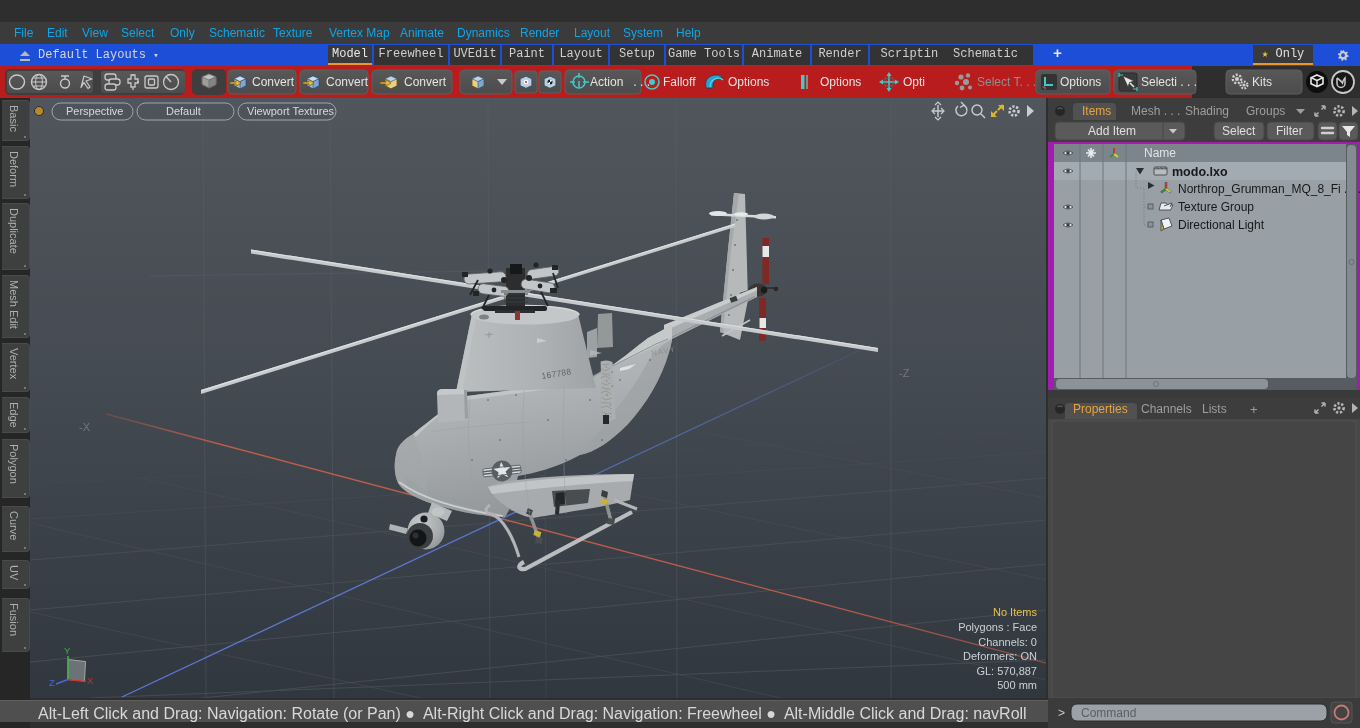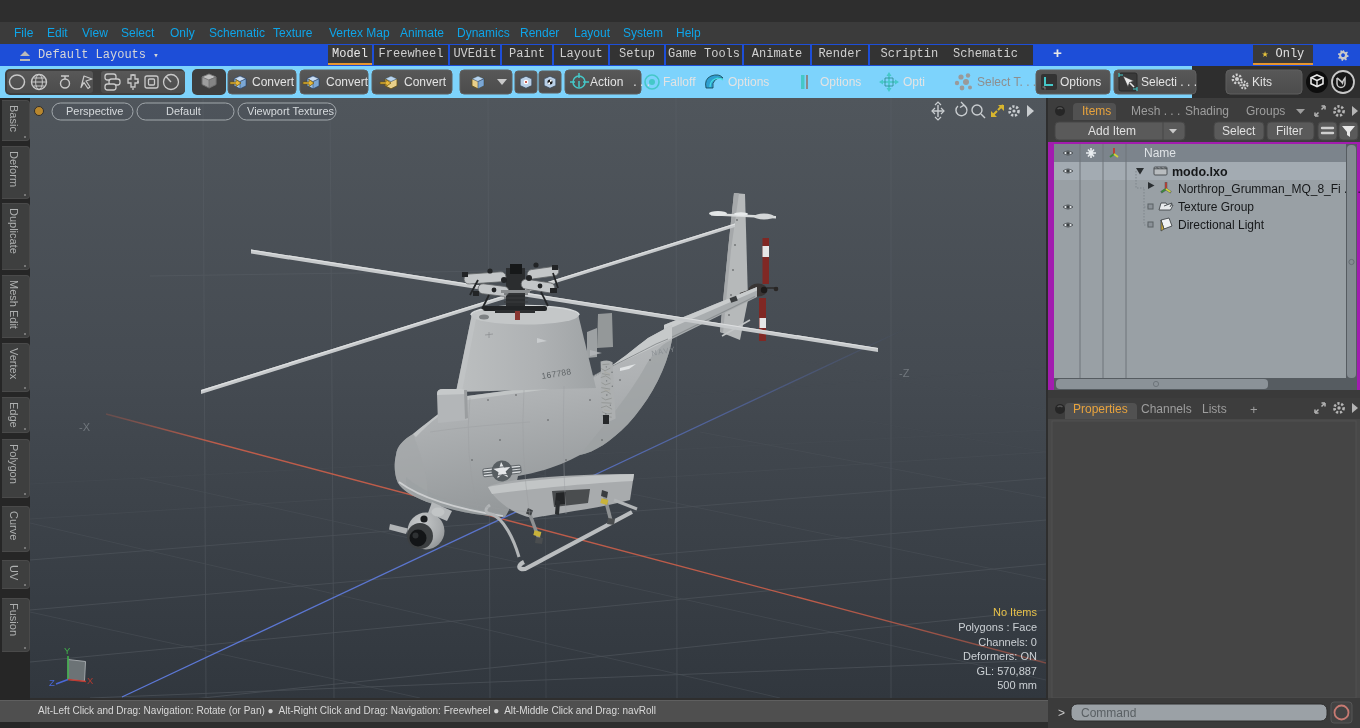--- a/index.html
+++ b/index.html
@@ -17,37 +17,37 @@
 .menuitem { position:absolute; top:4px; font-size:12px; color:#0ea5e9; }
 
 
 #layoutrow { left:0; top:44px; width:1360px; height:22px; background:#1d4ed8;font-family:Liberation Mono, monospace; }
 .laytab { position:absolute; top:1px; height:20px; background:#333333; color:#cfcfcf;
   font-size:12px; text-align:center; line-height:19px; }
 .laytab.active { border-bottom:2px solid #e8962e; color:#e8e8e8; background:#3a3a3a;}
 #deflay { left:38px; top:4px; font-size:12px; color:#d6d6d6; }
 
 
-#toolbar { left:0; top:66px; width:1192px; height:32px; background:#7dd3fc; }
+#toolbar { left:0; top:66px; width:1192px; height:32px; background:#b91c1c; }
 
 
 #sidebar { left:0; top:98px; width:30px; height:630px; background:#262626; }
 .sidetab { position:absolute; left:2px; width:28px; background:#3e3f3f;
   border:1px solid #4a4a4a; border-left:none; border-radius:0 4px 4px 0;
   color:#aeb0b0; font-size:11px; }
 .sidetab span { position:absolute; left:6px; top:4px; writing-mode:vertical-rl; }
 .sidetab i { position:absolute; right:3px; bottom:2px; width:2px; height:2px; background:#777; }
 
 
 #rpanel { left:1048px; top:98px; width:312px; height:600px; background:#a21caf; }
 
 
 #statusbar { left:0; top:700px; width:1048px; height:22px; background:#4f4f4f;
   border-top:1px solid #5f5f5f; }
-#statustext { left:38px; top:4px; font-size:10px; color:#d8d8d8; }
+#statustext { left:38px; top:4px; font-size:16px; color:#d8d8d8; }
 #cmdbar { left:1048px; top:698px; width:312px; height:30px; background:#3b3b3b; }
 </style>
 </head>
 <body>
 <div id="root">
 
 
   <div class="abs" id="menubar">
     <span class="menuitem" style="left:14px">File</span>
     <span class="menuitem" style="left:47px">Edit</span>

